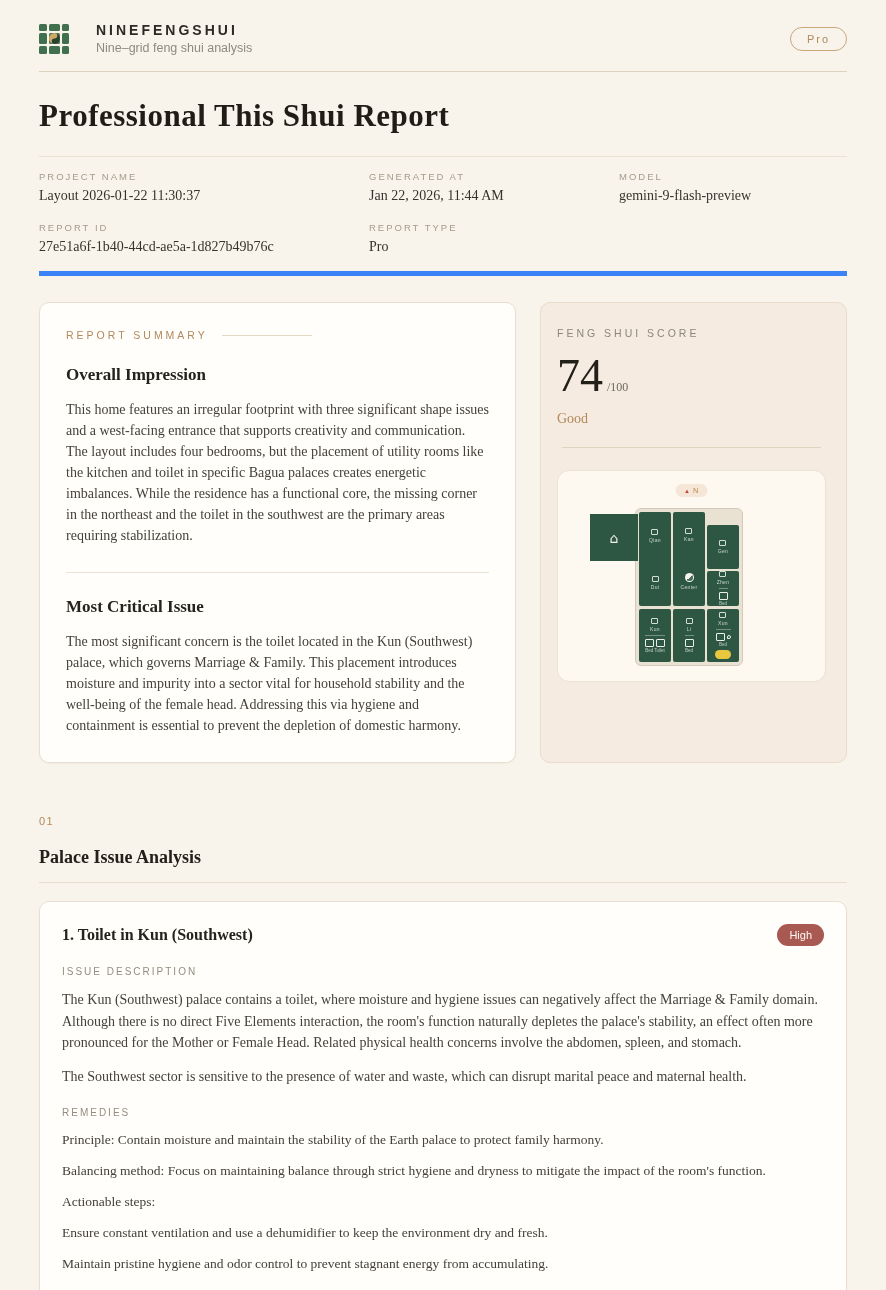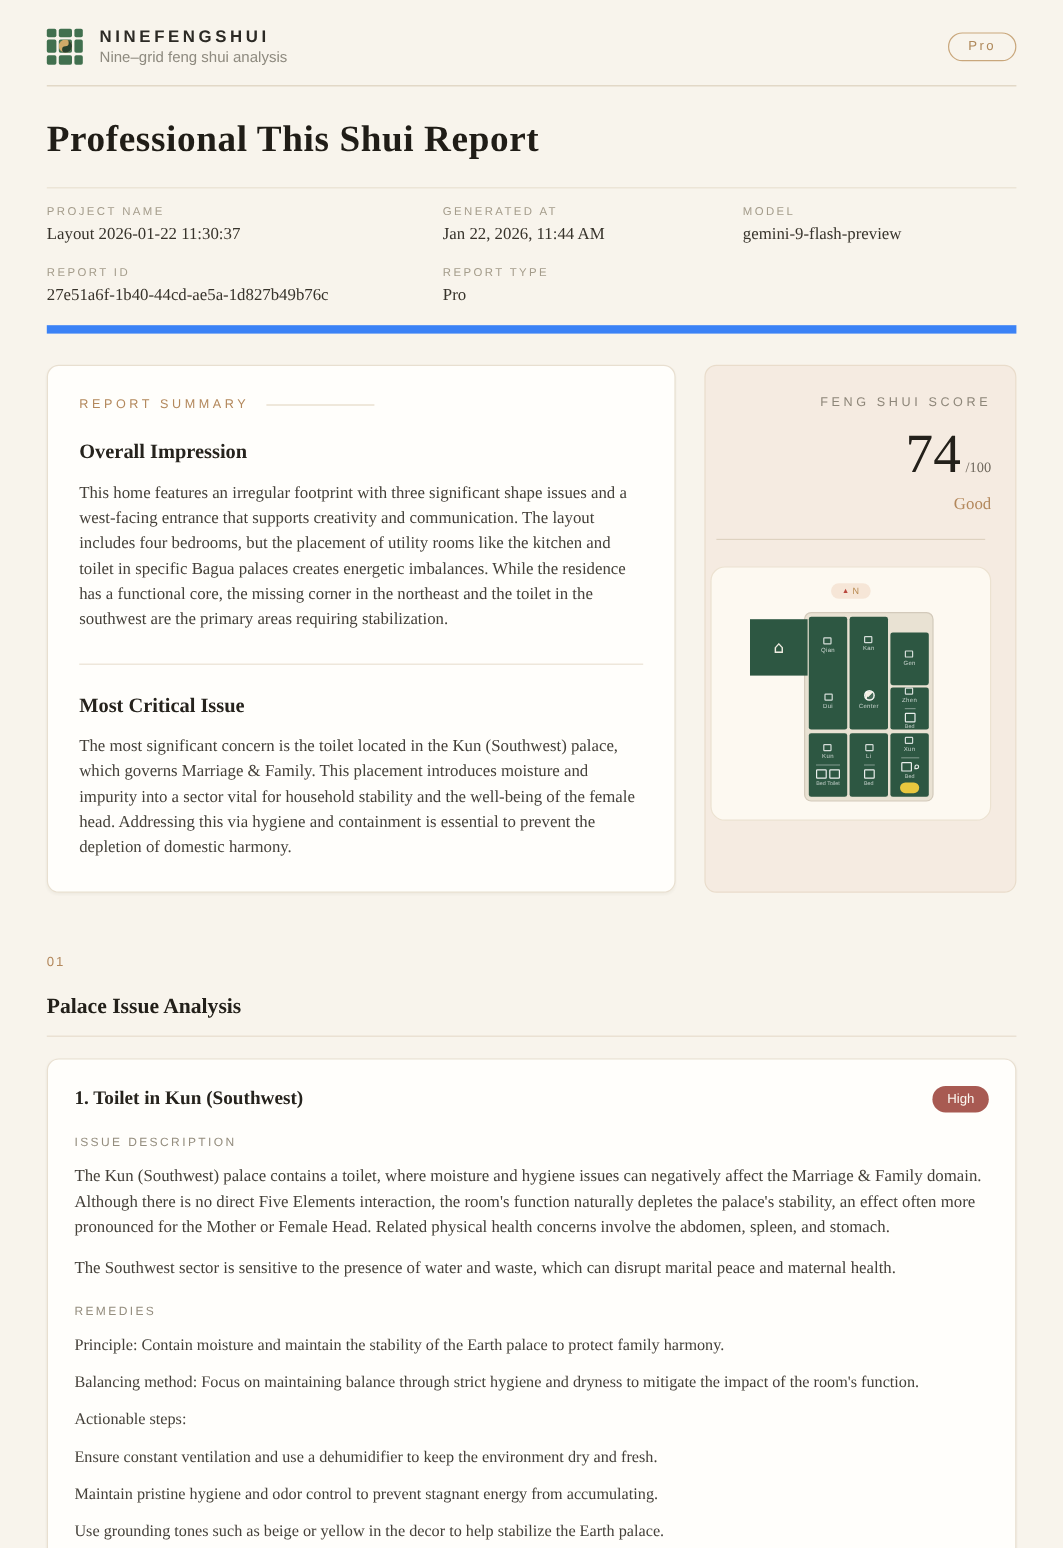--- a/index.html
+++ b/index.html
@@ -5,52 +5,52 @@
   html,body{margin:0;padding:0;}
   body{
     width:886px;height:1290px;overflow:hidden;
     background:#f8f4ec;color:#3f3b33;
     font-family:"Liberation Serif", serif;
     -webkit-font-smoothing:antialiased;
   }
   .page{padding:0 39px;}
 
   
-  .hdr{display:flex;align-items:center;padding-top:22px;}
+  .hdr{display:flex;align-items:center;padding-top:22px;gap:13px;}
   .logo{width:30px;height:30px;display:grid;grid-template-columns:repeat(3,1fr);grid-template-rows:repeat(3,1fr);gap:2px;margin-right:14px;}
   .logo .sq{background:#41704f;border-radius:1.5px;}
   .logo .ctr{display:flex;align-items:center;justify-content:center;background:#41704f;border-radius:1.5px;}
   .brand-wrap{flex:1;}
   .brand{font-family:"Liberation Sans",sans-serif;font-weight:bold;font-size:14px;letter-spacing:3px;color:#2c2a25;}
   .tagline{font-family:"Liberation Sans",sans-serif;font-size:12.5px;color:#8e8a7f;margin-top:3px;}
   .pro-pill{border:1px solid #c9a77c;border-radius:14px;padding:5px 16px;font-family:"Liberation Sans",sans-serif;
     font-size:11px;letter-spacing:2px;color:#b08a5c;}
   .hdr-rule{border:none;border-top:1.5px solid #dcd2bd;margin:16px 0 0 0;}
 
   
   h1.report-title{font-size:31px;font-weight:bold;color:#201d17;margin:26px 0 0 0;letter-spacing:.5px;}
-  .meta{margin-top:22px;border-top:1px solid #e9e1d1;border-bottom:7px solid #3b82f6;padding:14px 0 16px 0;
+  .meta{margin-top:22px;border-top:1px solid #e9e1d1;border-bottom:5px solid #3b82f6;padding:14px 0 16px 0;
     display:grid;grid-template-columns:330px 250px 1fr;row-gap:18px;}
   .meta-label{font-family:"Liberation Sans",sans-serif;font-size:9.5px;letter-spacing:2px;color:#a49c8b;}
   .meta-value{font-size:14px;color:#37332b;margin-top:6px;}
 
   
   .cards-row{display:flex;gap:24px;margin-top:26px;align-items:stretch;}
   .card{background:#fffefb;border:1px solid #e8dfd0;border-radius:10px;box-shadow:0 1px 2px rgba(60,50,30,.04);}
   .summary-card{flex:1;padding:26px;}
   .sum-head{display:flex;align-items:center;gap:14px;}
   .sum-label{font-family:"Liberation Sans",sans-serif;font-size:10.5px;letter-spacing:3px;color:#b3885c;white-space:nowrap;}
   .sum-head .line{flex:1;border-top:1px solid #e5d9c5;height:0;max-width:90px;}
   .sum-h{font-size:17px;font-weight:bold;color:#26231d;margin:24px 0 0 0;}
   .sum-p{font-size:14px;line-height:21px;color:#45413a;margin:14px 0 0 0;}
   .sum-div{border:none;border-top:1px solid #eae2d3;margin:26px 0 0 0;}
 
   
-  .score-card{width:260px;box-sizing:border-box;background:#f5ebe1;border:1px solid #e9dccb;border-radius:10px;
-    padding:24px 20px 22px 4px;text-align:right;}
+  .score-card{width:307px;box-sizing:border-box;background:#f5ebe1;border:1px solid #e9dccb;border-radius:10px;
+    padding:24px 20px 22px 16px;text-align:left;}
   .score-label{font-family:"Liberation Sans",sans-serif;font-size:10.5px;letter-spacing:3px;color:#8d8679;}
   .score-num-row{margin-top:14px;}
   .score-num{font-size:46px;color:#23201a;line-height:1;}
   .score-den{font-size:12px;color:#6e675c;margin-left:4px;}
   .score-rating{font-size:14px;color:#b3885c;margin-top:12px;}
   .score-div{border:none;border-top:1px solid #ded2c0;margin:20px 5px 0 5px;}
 
   .plan-panel{margin-top:22px;background:#fdf9f1;border:1px solid #ece2d1;border-radius:12px;height:210px;position:relative;}
   .compass{position:absolute;top:13px;left:50%;transform:translateX(-50%);background:#f6e6d7;border-radius:9px;
     padding:2px 9px;font-family:"Liberation Sans",sans-serif;font-size:7px;display:flex;align-items:center;gap:3px;}

